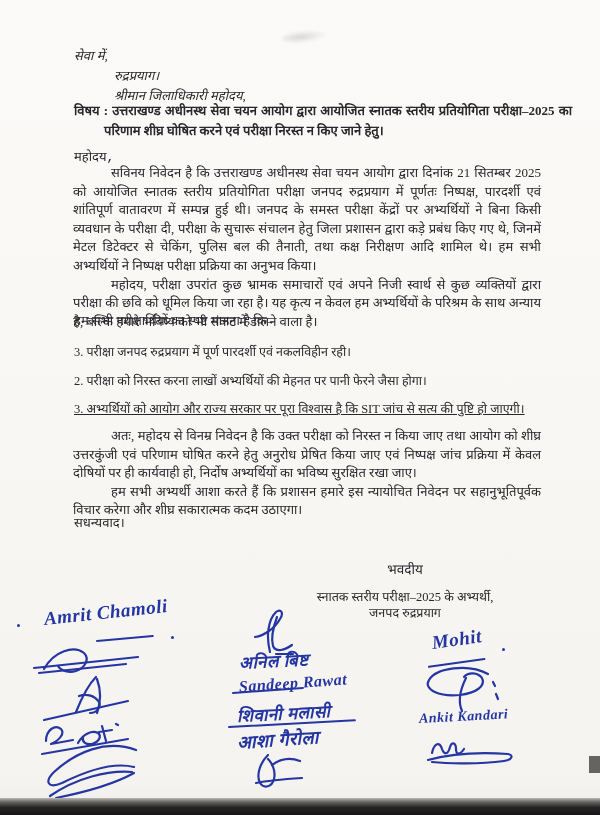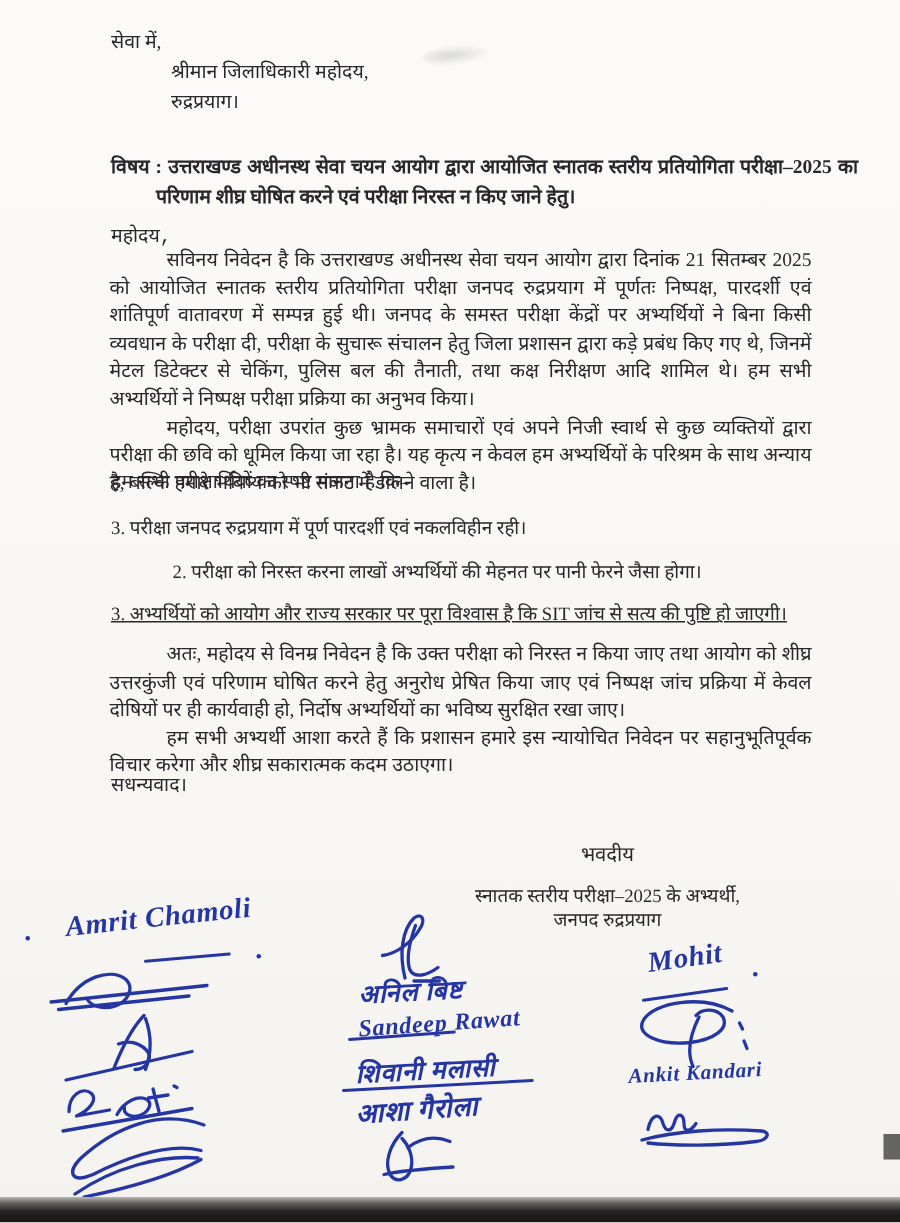--- a/index.html
+++ b/index.html
@@ -4,35 +4,35 @@
 <style>
   html,body{margin:0;padding:0;background:#e8e8e8;}
   .page{
     position:relative;width:600px;height:815px;overflow:hidden;
     background:linear-gradient(180deg,#fbfaf8 0%,#f8f7f4 55%,#f4f3ef 96%,#efeeea 100%);
     font-family:"Liberation Serif","DejaVu Serif",serif;
     color:#28282c;
   }
   .abs{position:absolute;}
   .txt{position:absolute;font-size:13px;line-height:20px;}
-  .addr{left:74px;top:18px;}
+  .addr{left:74px;top:46px;font-style:italic;}
   .addr .ind{padding-left:40px;}
   .subject{
     left:74px;top:101px;width:468px;font-weight:700;font-size:13px;line-height:19.5px;
     padding-left:30px;text-indent:-30px;text-align:justify;
   }
   .greeting{left:74px;top:148px;font-family:Liberation Mono, monospace;}
   .bodyblock{position:absolute;left:73px;width:468px;}
   .bodyblock p{margin:0;font-size:13px;line-height:18.6px;text-indent:38px;text-align:justify;}
   .b1{top:164px;}
   .b2{top:427px;}
   .claims{left:74px;top:311px;}
   .point{position:absolute;left:74px;font-size:12.5px;white-space:nowrap;}
   .pt1{top:343px;}
-  .pt2{top:372px;margin-left:41px;}
+  .pt2{top:372px;}
   .pt3{top:400px;text-decoration:underline;}
   .thanks{left:74px;top:513px;}
   .valediction{left:300px;top:560px;width:210px;text-align:center;font-size:13.5px;}
   .signatory{position:absolute;left:295px;top:589px;width:220px;text-align:center;font-size:12.5px;line-height:16px;}
   
   .sig{
     position:absolute;color:#2536a3;font-style:italic;font-weight:600;
     letter-spacing:0.5px;transform-origin:left center;white-space:nowrap;
   }
   .sigline{position:absolute;background:#2536a3;height:2px;border-radius:2px;transform-origin:left center;}
@@ -53,22 +53,22 @@
 </style>
 </head>
 <body>
 
 <div class="page">
 
   <div class="abs smudge"></div>
 
   <div class="txt addr">
     <div>सेवा में,</div>
+    <div class="ind">रुद्रप्रयाग।</div>
     <div class="ind">श्रीमान जिलाधिकारी महोदय,</div>
-    <div class="ind">रुद्रप्रयाग।</div>
   </div>
 
   <div class="abs subject">विषय : उत्तराखण्ड अधीनस्थ सेवा चयन आयोग द्वारा आयोजित स्नातक स्तरीय प्रतियोगिता परीक्षा–2025 का परिणाम शीघ्र घोषित करने एवं परीक्षा निरस्त न किए जाने हेतु।</div>
 
   <div class="txt greeting">महोदय,</div>
 
   <div class="bodyblock b1">
     <p>सविनय निवेदन है कि उत्तराखण्ड अधीनस्थ सेवा चयन आयोग द्वारा दिनांक 21 सितम्बर 2025 को आयोजित स्नातक स्तरीय प्रतियोगिता परीक्षा जनपद रुद्रप्रयाग में पूर्णतः निष्पक्ष, पारदर्शी एवं शांतिपूर्ण वातावरण में सम्पन्न हुई थी। जनपद के समस्त परीक्षा केंद्रों पर अभ्यर्थियों ने बिना किसी व्यवधान के परीक्षा दी, परीक्षा के सुचारू संचालन हेतु जिला प्रशासन द्वारा कड़े प्रबंध किए गए थे, जिनमें मेटल डिटेक्टर से चेकिंग, पुलिस बल की तैनाती, तथा कक्ष निरीक्षण आदि शामिल थे। हम सभी अभ्यर्थियों ने निष्पक्ष परीक्षा प्रक्रिया का अनुभव किया।</p>
     <p>महोदय, परीक्षा उपरांत कुछ भ्रामक समाचारों एवं अपने निजी स्वार्थ से कुछ व्यक्तियों द्वारा परीक्षा की छवि को धूमिल किया जा रहा है। यह कृत्य न केवल हम अभ्यर्थियों के परिश्रम के साथ अन्याय है, बल्कि हमारे भविष्य को भी संकट में डालने वाला है।</p>
   </div>

